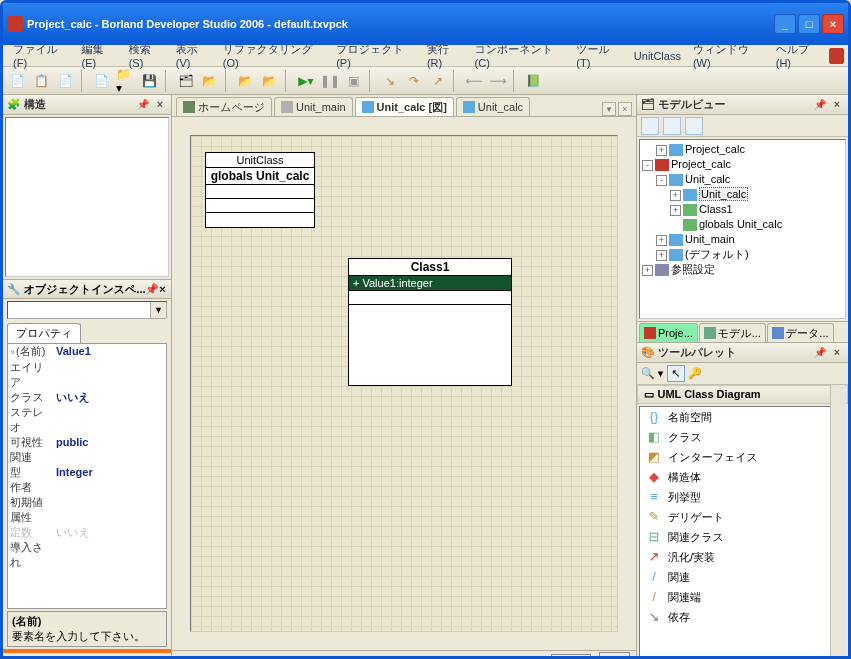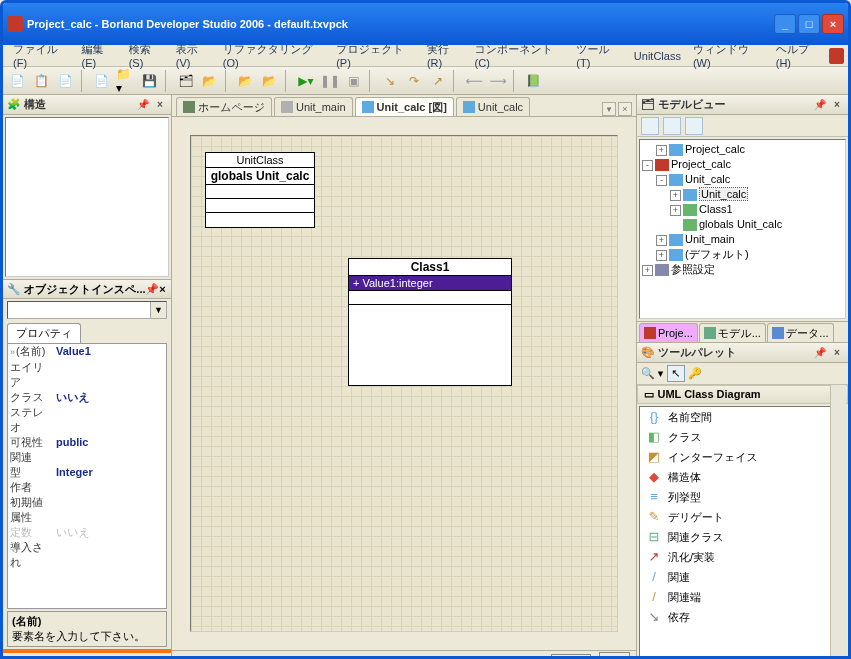--- a/index.html
+++ b/index.html
@@ -42,35 +42,35 @@
 .doctab.active { background:#fdfcf6; font-weight:bold; }
 .doctab .ticon { width:12px; height:12px; display:inline-block; }
 .doctabs .tabextras { margin-left:auto; display:flex; gap:2px; }
 .doctabs .tabextras span { width:14px; height:14px; border:1px solid #b0ad9c; background:#f0ede0; font-size:9px; text-align:center; line-height:12px; color:#777; }
 .canvas { flex:1; position:relative; background:#eae5ce; background-image:linear-gradient(#d9d3b8 1px,transparent 1px),linear-gradient(90deg,#d9d3b8 1px,transparent 1px); background-size:10px 10px; overflow:hidden; border:1px inset #ccc; margin:18px; }
 .uml-box { position:absolute; background:#fff; border:1px solid #000; }
 .uml-box .uml-title { text-align:center; padding:1px 4px; border-bottom:1px solid #000; font-size:11px; }
 .uml-box .uml-name { text-align:center; padding:1px 4px; border-bottom:1px solid #000; font-weight:bold; font-size:12px; }
 .uml-box .uml-sec { min-height:14px; border-bottom:1px solid #000; padding:1px 4px; }
 .uml-box .uml-sec:last-child { border-bottom:none; }
-.uml-item.selected { background:#4c1d95; color:#fff; padding:1px 4px; font-size:11px; }
+.uml-item.selected { background:#14532d; color:#fff; padding:1px 4px; font-size:11px; }
 .bottom-bar { height:22px; border-top:1px solid #b0ad9c; display:flex; align-items:center; justify-content:flex-end; padding:0 6px; gap:8px; }
 .bottom-bar .btn { padding:1px 8px; border:1px solid #888; background:#f0ede0; font-size:11px; letter-spacing:2px; }
 .right-col { width:212px; border-left:1px solid #b0ad9c; display:flex; flex-direction:column; background:#ece9d8; }
 .mv-tools { height:22px; display:flex; align-items:center; padding:0 4px; gap:4px; border-bottom:1px solid #c0c0b0; }
 .mv-tools span { width:18px; height:18px; border:1px solid #a8c0d8; background:#e8f0f8; display:inline-block; }
 .tree { flex:0 0 180px; background:#fff; border:1px inset #ccc; margin:2px; padding:2px; overflow:auto; }
 .tree-row { white-space:nowrap; line-height:15px; }
 .tree-row .tw { display:inline-block; width:11px; height:11px; border:1px solid #888; text-align:center; line-height:9px; font-size:9px; margin-right:2px; color:#555; }
 .tree-row .ticon { display:inline-block; width:14px; height:12px; margin-right:2px; vertical-align:middle; }
 .tree-row.sel span.lbl { border:1px dotted #666; background:#f0f0f0; padding:0 1px; }
 .ind1 { padding-left:14px; } .ind2 { padding-left:28px; }
 .btabs { height:22px; display:flex; align-items:flex-end; padding:0 2px; gap:1px; border-top:1px solid #b0ad9c; border-bottom:1px solid #b0ad9c; background:#ece9d8; }
 .btab { height:19px; padding:2px 4px; border:1px solid #b0ad9c; border-bottom:none; border-radius:3px 3px 0 0; background:#ece9d8; display:flex; align-items:center; gap:2px; font-size:11px; }
-.btab.active { background:#f0abfc; }
+.btab.active { background:#86efac; }
 .btab .bi { width:12px; height:12px; display:inline-block; }
 .palette-tools { height:22px; display:flex; align-items:center; padding:0 4px; gap:4px; border-bottom:1px solid #c0c0b0; }
 .pal-cat { padding:2px 6px; background:linear-gradient(#f3f0e2,#e2dfcd); border:1px solid #c8c5b2; font-weight:bold; }
 .pal-body { flex:1; background:#fff; border:1px inset #ccc; margin:2px; overflow:auto; }
 .pal-row { display:flex; align-items:center; padding:2px 6px; gap:6px; line-height:16px; }
 .pal-row .pi { width:16px; height:16px; display:inline-flex; align-items:center; justify-content:center; font-size:13px; }
 .pal-scroll { position:absolute; right:2px; top:0; bottom:0; width:16px; background:#e8e6da; border-left:1px solid #c0bdaa; }
 .pal-wrap { position:relative; flex:1; display:flex; flex-direction:column; }
 </style>
 </head>

